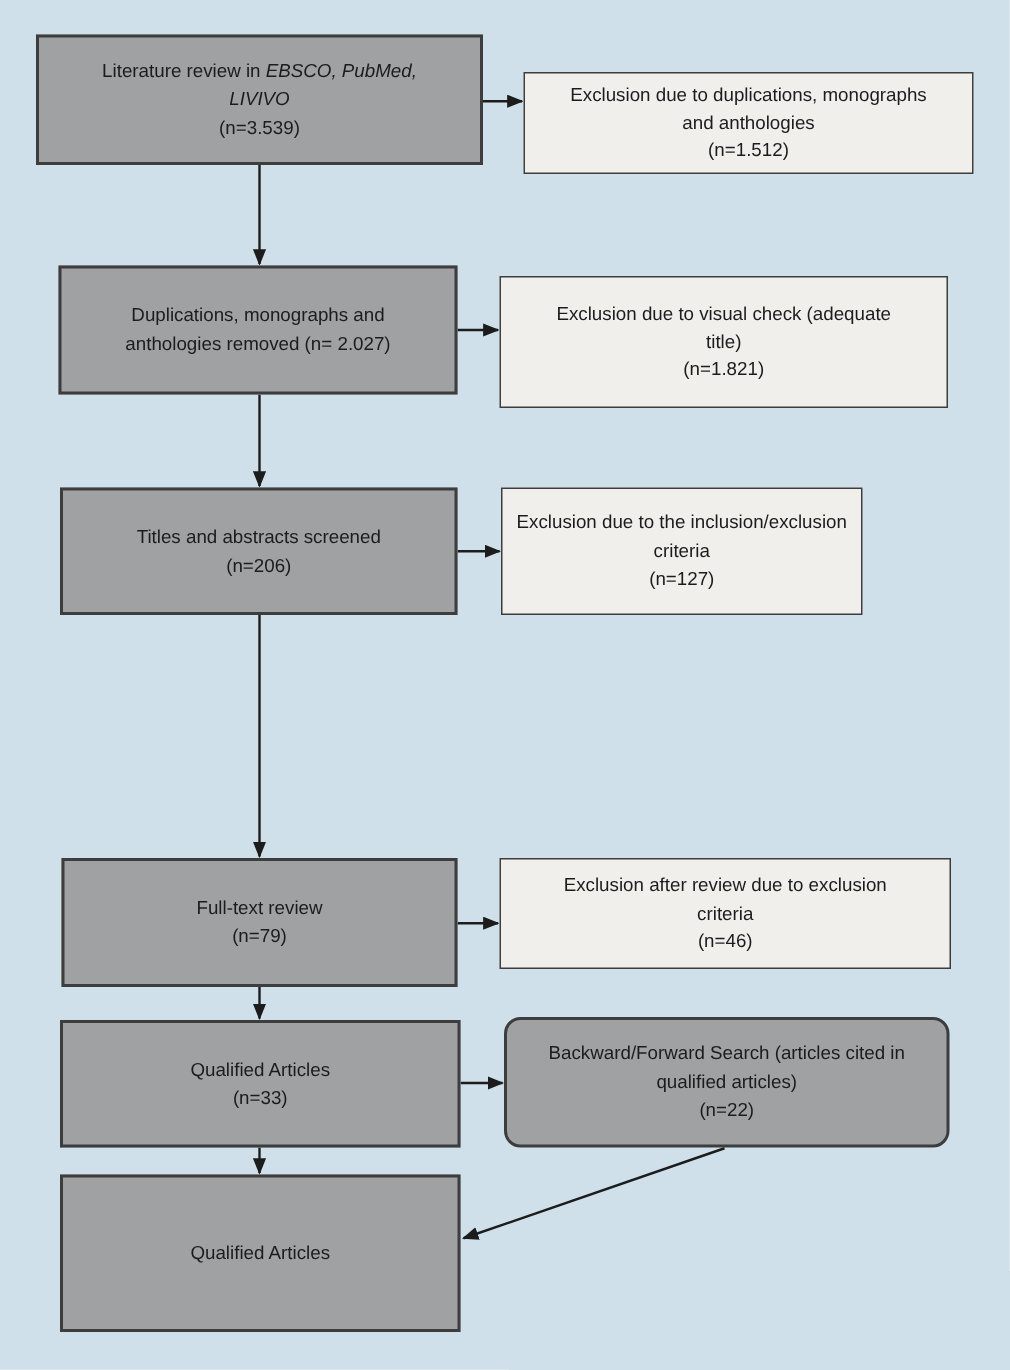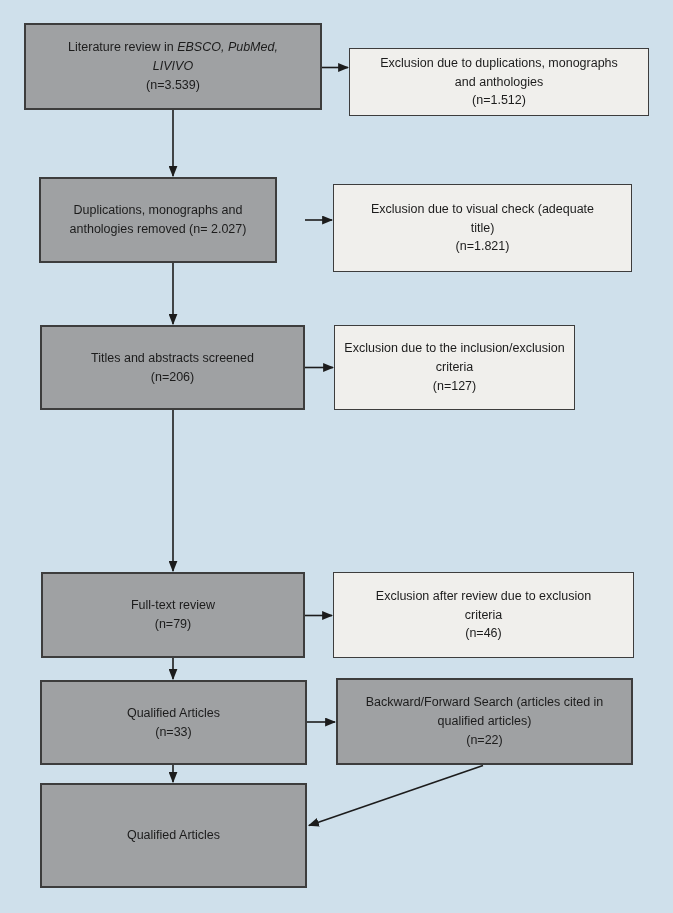--- a/index.html
+++ b/index.html
@@ -70,21 +70,21 @@
     <div class="line"><i>LIVIVO</i></div>
     <div class="line">(n=3.539)</div>
   </div>
 
   <div class="node light" style="left:349px; top:48px; width:300px; height:68px;">
     <div class="line">Exclusion due to duplications, monographs</div>
     <div class="line">and anthologies</div>
     <div class="line">(n=1.512)</div>
   </div>
 
-  <div class="node gray" style="left:39px; top:177px; width:238px; height:86px;">
+  <div class="node gray" style="left:39px; top:177px; width:266px; height:86px;">
     <div class="line">Duplications, monographs and</div>
     <div class="line">anthologies removed (n= 2.027)</div>
   </div>
 
   <div class="node light" style="left:333px; top:184px; width:299px; height:88px;">
     <div class="line">Exclusion due to visual check (adequate</div>
     <div class="line">title)</div>
     <div class="line">(n=1.821)</div>
   </div>
 
@@ -97,32 +97,32 @@
     <div class="line">Exclusion due to the inclusion/exclusion</div>
     <div class="line">criteria</div>
     <div class="line">(n=127)</div>
   </div>
 
   <div class="node gray" style="left:41px; top:572px; width:264px; height:86px;">
     <div class="line">Full-text review</div>
     <div class="line">(n=79)</div>
   </div>
 
-  <div class="node light" style="left:333px; top:572px; width:301px; height:86px;">
+  <div class="node light" style="left:333px; top:572px; width:301px; height:74px;">
     <div class="line">Exclusion after review due to exclusion</div>
     <div class="line">criteria</div>
     <div class="line">(n=46)</div>
   </div>
 
   <div class="node gray" style="left:40px; top:680px; width:267px; height:85px;">
     <div class="line">Qualified Articles</div>
     <div class="line">(n=33)</div>
   </div>
 
-  <div class="node gray" style="left:336px; top:678px; width:297px; height:87px;">
+  <div class="node gray" style="left:336px; top:678px; width:297px; height:87px;border-radius:11px;">
     <div class="line">Backward/Forward Search (articles cited in</div>
     <div class="line">qualified articles)</div>
     <div class="line">(n=22)</div>
   </div>
 
   <div class="node gray" style="left:40px; top:783px; width:267px; height:105px;">
     <div class="line">Qualified Articles</div>
   </div>
 
 </div>

